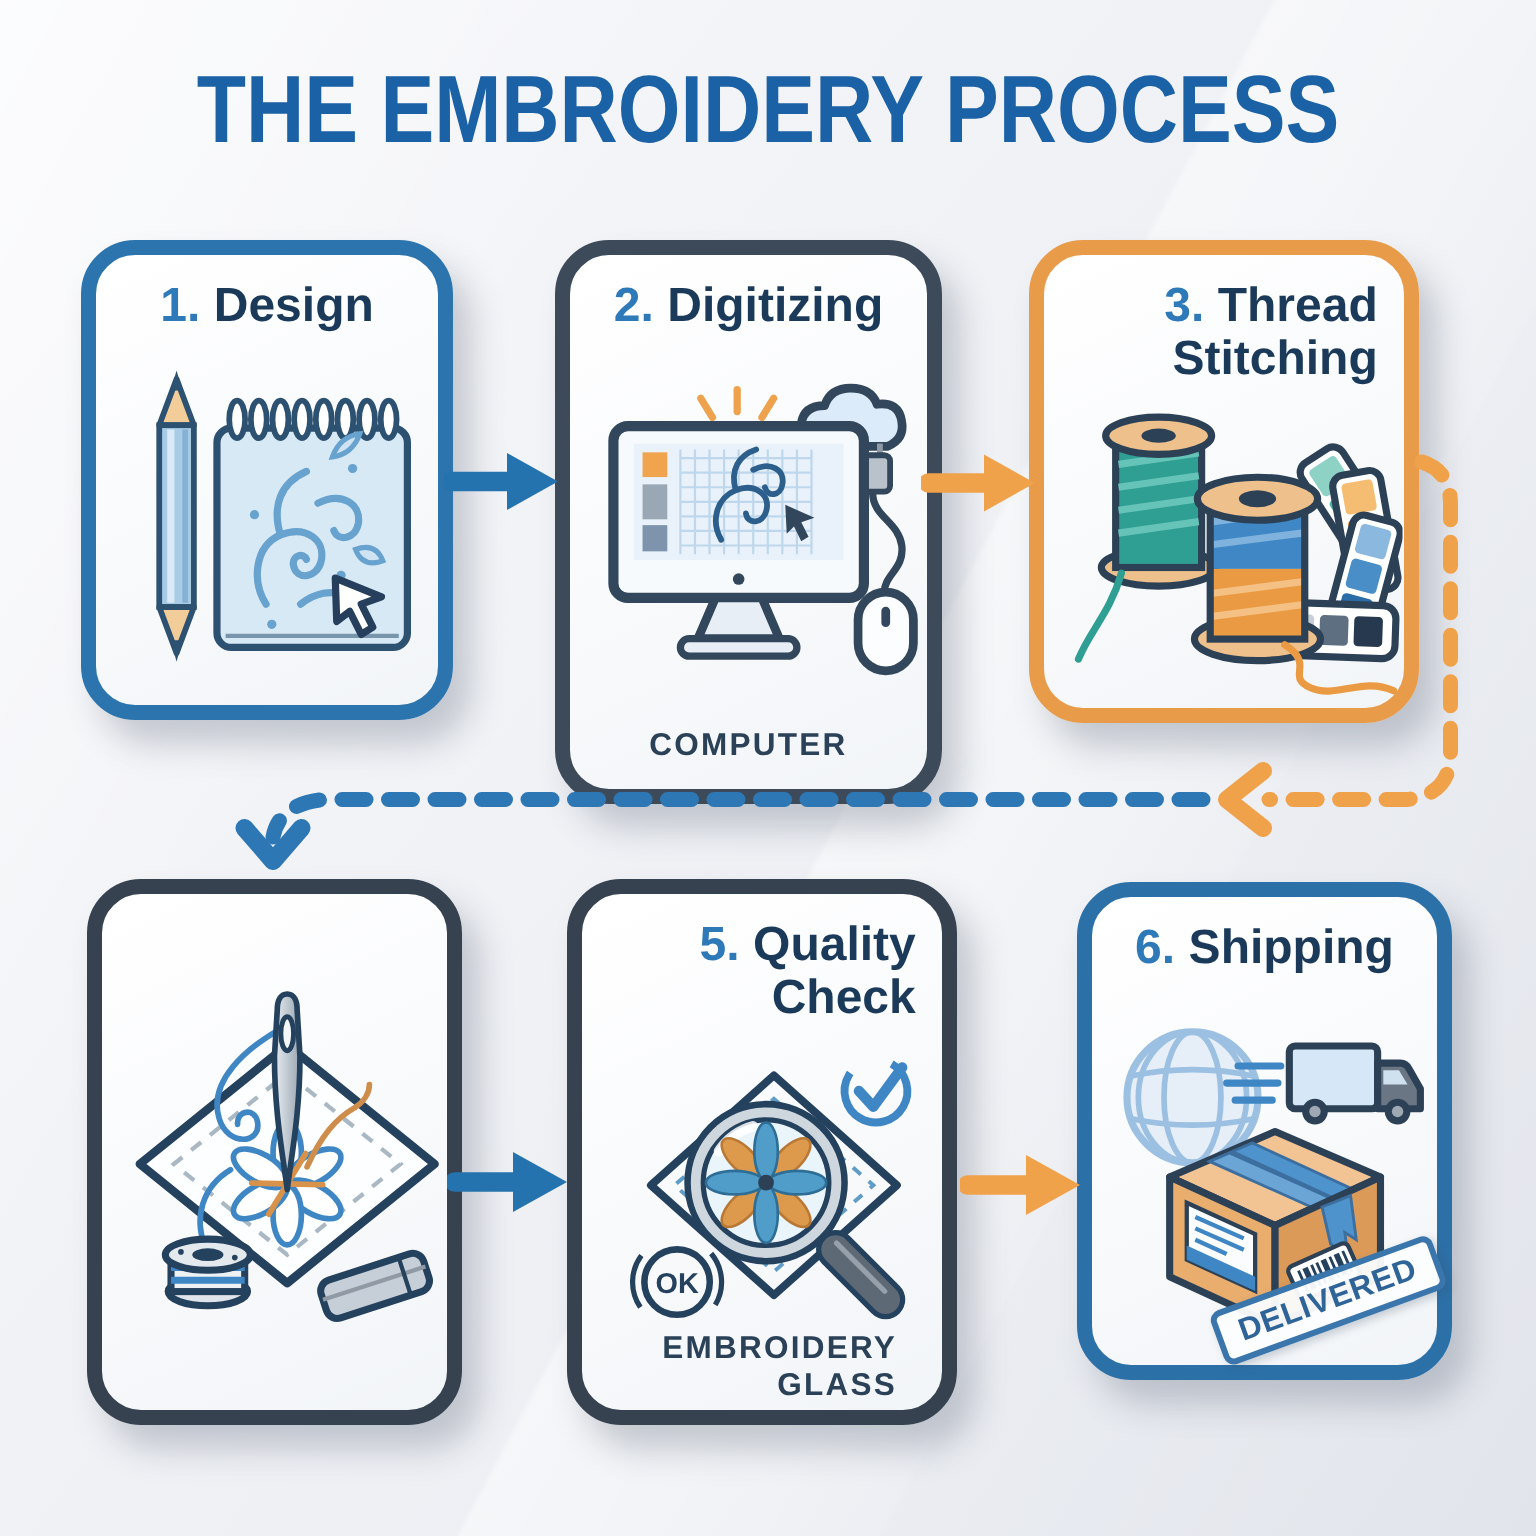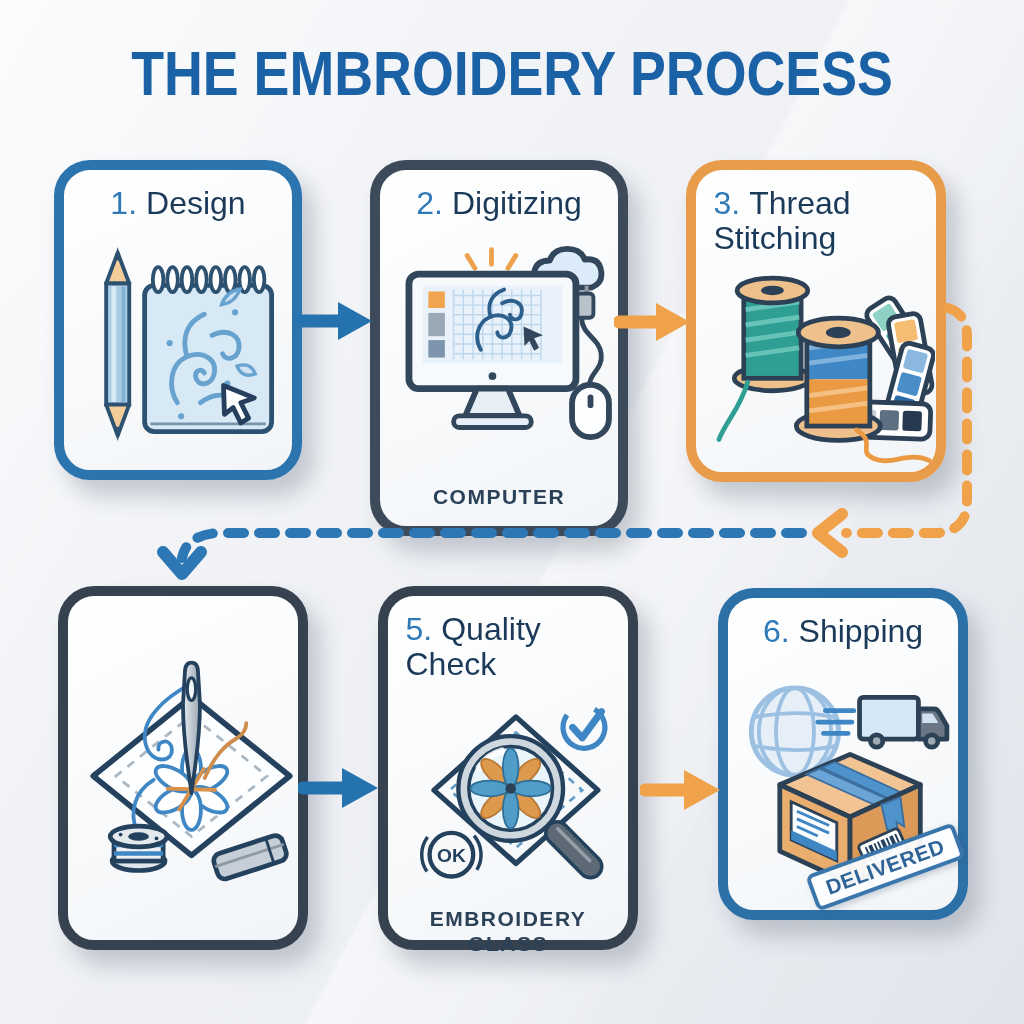--- a/index.html
+++ b/index.html
@@ -26,28 +26,28 @@
     box-shadow:12px 16px 22px rgba(96,107,123,.32);
     display:flex;flex-direction:column;align-items:center;justify-content:flex-start;
   }
   .c1{left:54px;  top:160px; width:248px; height:320px; border-color:#2b74ad;}
   .c2{left:370px; top:160px; width:258px; height:376px; border-color:#3d4a5a;}
   .c3{left:686px; top:160px; width:260px; height:322px; border-color:#e89b49;}
   .c4{left:58px;  top:586px; width:250px; height:364px; border-color:#36424f;}
   .c5{left:378px; top:586px; width:260px; height:364px; border-color:#36424f;}
   .c6{left:718px; top:588px; width:250px; height:332px; border-color:#2c70a8;}
   .card-title{
-    margin-top:16px;font-size:32px;font-weight:normal;color:#1b3a59;
-    text-align:left;line-height:1.1;max-width:205px;
+    margin-top:16px;font-size:32px;font-weight:bold;color:#1b3a59;
+    text-align:right;line-height:1.1;max-width:205px;
   }
   .num{color:#2e79b8;margin-right:9px;}
   .icon-wrap{flex:1;display:flex;align-items:center;justify-content:center;width:100%;padding-left:15px;}
   .caption{
     font-size:21px;font-weight:bold;color:#2a4157;letter-spacing:1.5px;
-    text-align:center;margin-bottom:16px;line-height:1.18;margin-top:20px;
+    text-align:right;margin-bottom:16px;line-height:1.18;
   }
   .c5 .caption{max-width:180px;}
   .arrow{position:absolute;}
   .connector{position:absolute;left:0;top:0;pointer-events:none;}
   .stamp{
     position:absolute;right:-6px;bottom:24px;transform:rotate(-20deg);
     border:4px solid #3a76ab;color:#2f6499;font-weight:bold;font-size:21px;
     letter-spacing:.5px;padding:3px 12px;border-radius:7px;
     background:rgba(252,253,254,.95);box-shadow:2px 3px 6px rgba(60,80,100,.25);
   }

